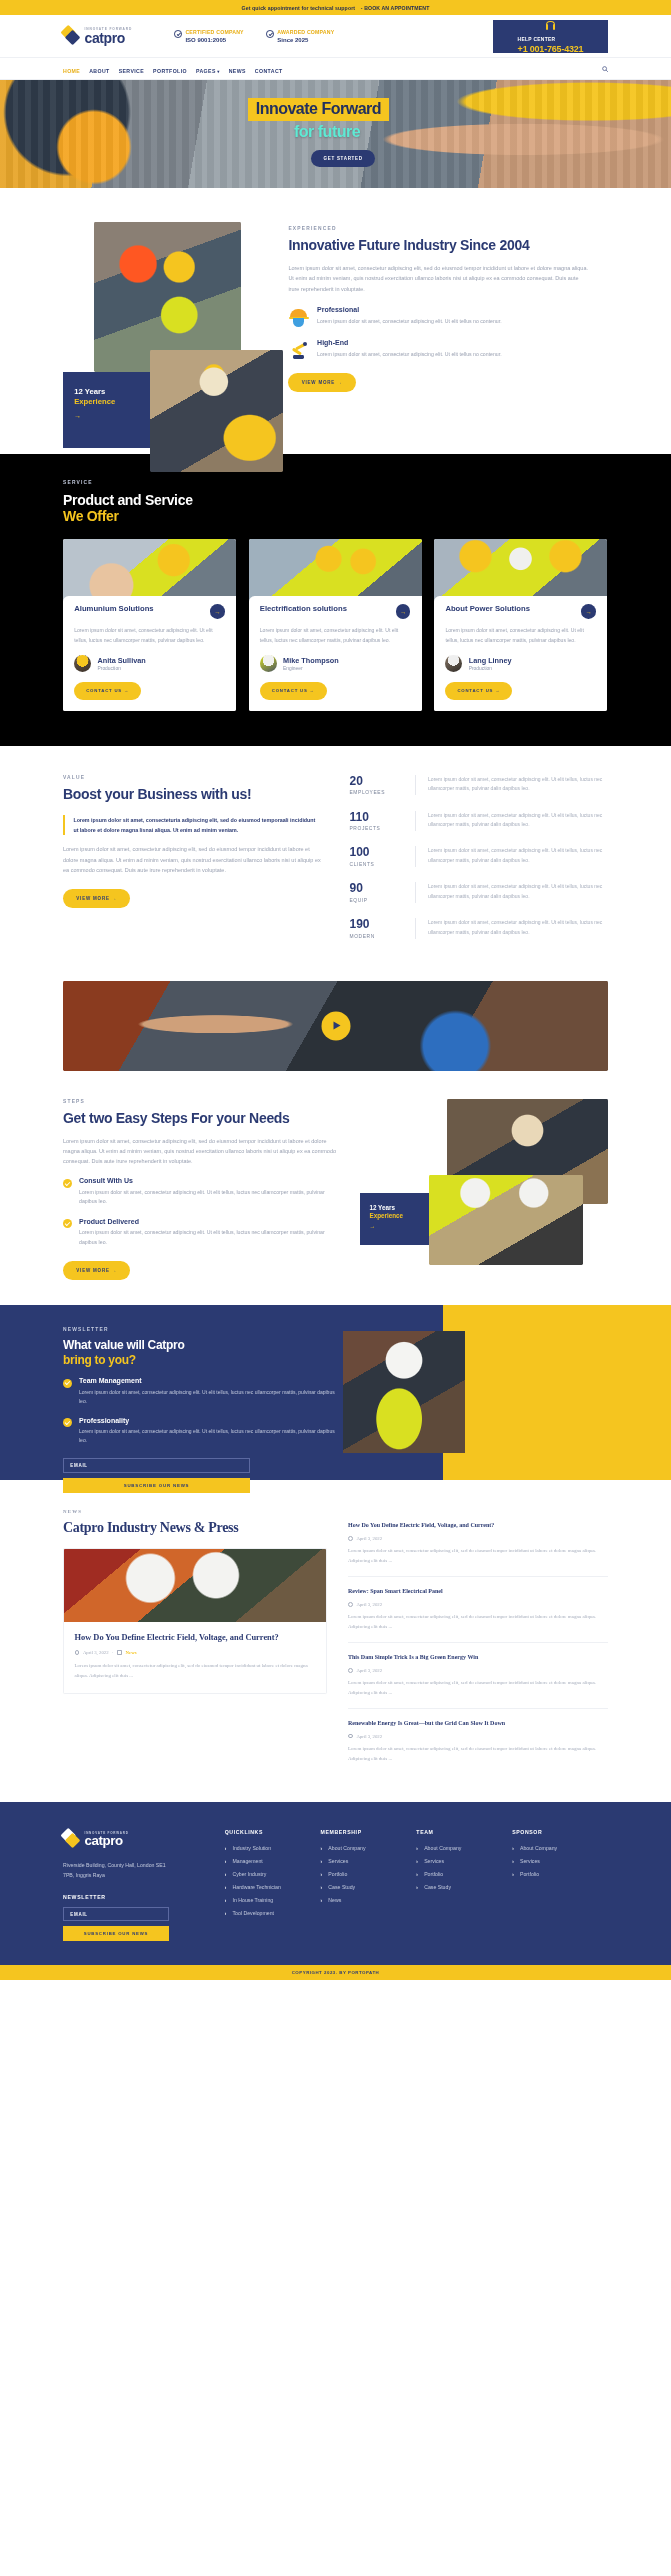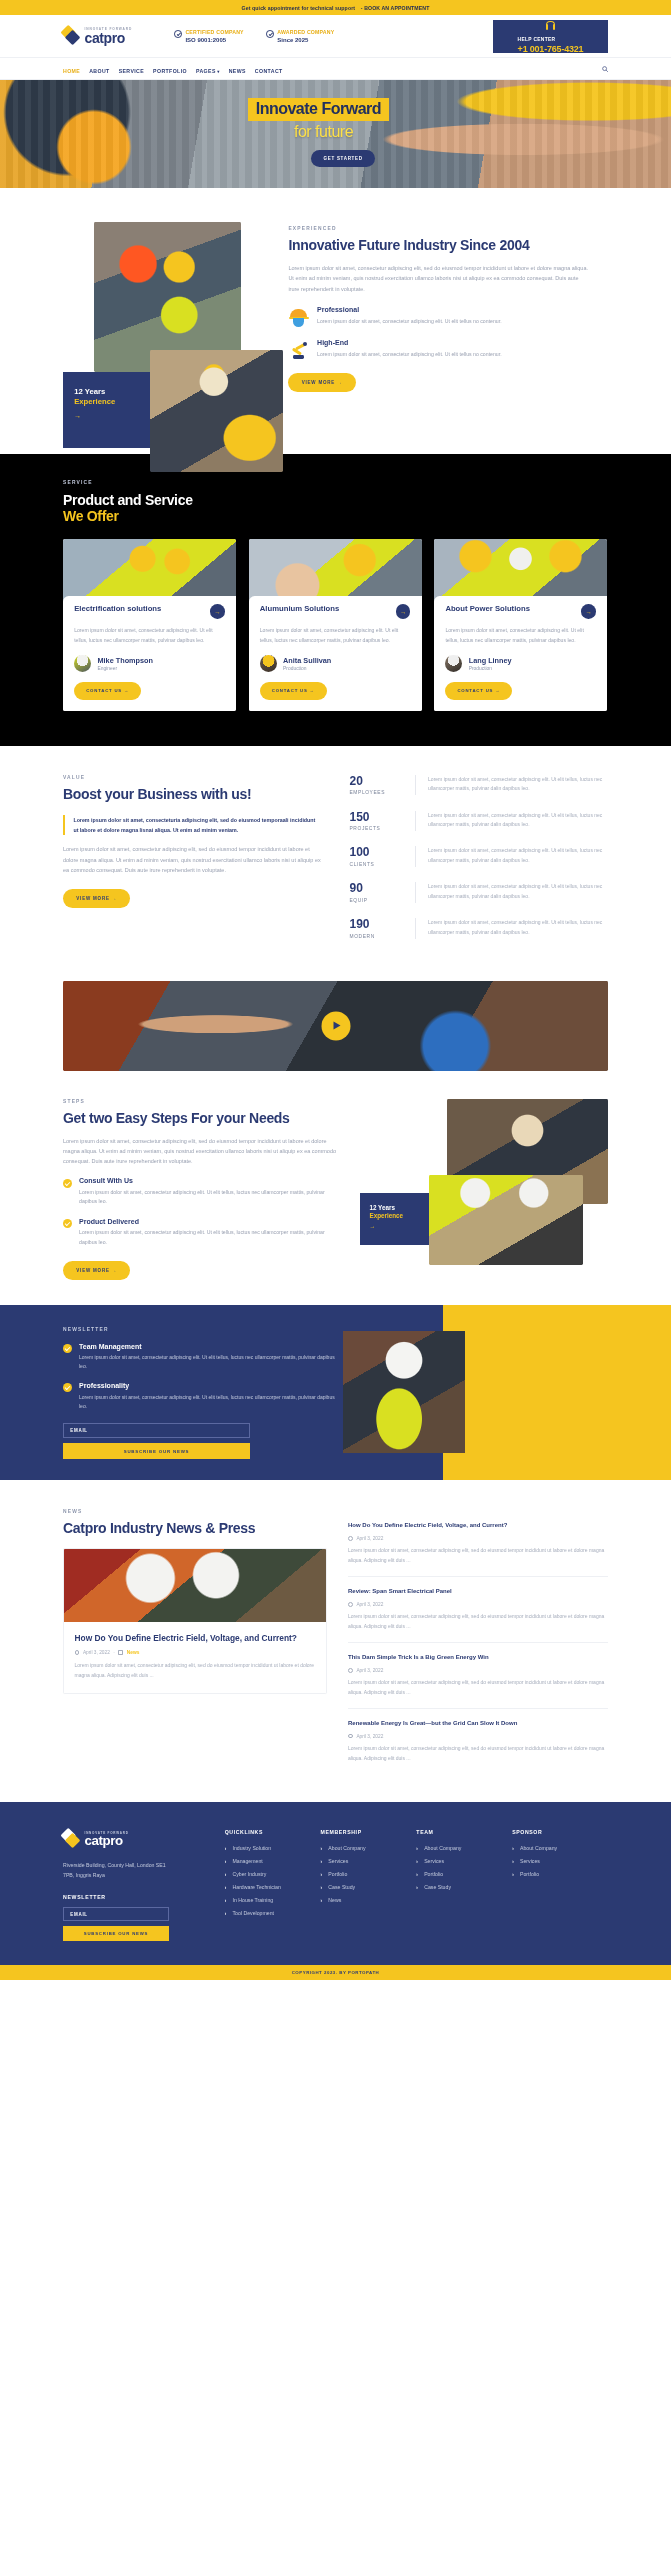--- a/index.html
+++ b/index.html
@@ -59,21 +59,21 @@
       radial-gradient(circle at 14% 62%, #f5a623 0 6%, transparent 6.5%),
       radial-gradient(circle at 10% 30%, #2f3b4a 0 10%, transparent 10.5%),
       radial-gradient(ellipse at 78% 55%, #d8a783 0 18%, transparent 19%),
       radial-gradient(ellipse at 88% 20%, #f5c51f 0 15%, transparent 16%),
       linear-gradient(100deg,#e8a62b 0 16%, #7c848c 16% 30%, #9aa3aa 30% 55%, #6e7a86 55% 72%, #c79a78 72% 100%);
   }
   .hero-bg:after{content:"";position:absolute;inset:0;
     background:repeating-linear-gradient(90deg, rgba(255,255,255,.05) 0 5.6px, rgba(0,0,0,.05) 5.6px 12.6px);}
   .hero-inner{position:relative;width:545px;margin:0 auto;height:100%;}
   .hero-h1{position:absolute;left:185px;top:18px;background:#f5c51f;color:#22305e;font-size:16px;font-weight:bold;letter-spacing:-0.5px;padding:2.1px 7.7px 3.5px;}
-  .hero-h2{position:absolute;left:231px;top:43px;color:#fde047;font-size:16px;font-weight:normal;letter-spacing:-0.5px;text-shadow:0 0.7px 2.1px rgba(0,0,0,.25);}
+  .hero-h2{position:absolute;left:231px;top:43px;color:#5eead4;font-size:16px;font-weight:bold;letter-spacing:-0.5px;text-shadow:0 0.7px 2.1px rgba(0,0,0,.25);}
   .hero-btn{position:absolute;left:248px;top:70px;background:#2b3a72;color:#fff;border:none;border-radius:14px;font-size:4.5px;font-weight:bold;letter-spacing:0.7px;padding:6.3px 12.6px;font-family:inherit;cursor:pointer;}
 
   
   .exp{padding:34px 0 29px;}
   .exp-inner{width:545px;margin:0 auto;display:flex;gap:15.4px;}
   .exp-left{width:210px;position:relative;height:203px;}
   .img-a{position:absolute;left:31px;top:0;width:147px;height:150px;border-radius:1.4px;
     background:
       radial-gradient(circle at 30% 28%,#ff5722 0 12%,transparent 13%),
       radial-gradient(circle at 58% 30%,#f5c51f 0 11%,transparent 12%),
@@ -181,21 +181,21 @@
   .newsletter .h2 .accent{color:#f5c51f;}
   .nl-chk-title{font-size:7px;font-weight:bold;color:#fff;}
   .nl-chk-desc{font-size:5px;line-height:1.85;color:#c3cadd;margin-top:3.5px;}
   .nl-input{width:187px;height:15.4px;background:transparent;border:0.7px solid #5b68a0;color:#fff;font-size:4.5px;font-weight:bold;letter-spacing:0.7px;padding:0 6.3px;margin-top:12px;font-family:inherit;display:block;}
   .nl-input::placeholder{color:#fff;opacity:1;}
   .nl-btn{width:187px;height:15.4px;background:#f5c51f;border:none;color:#2b3a72;font-size:4.4px;font-weight:bold;letter-spacing:0.8px;margin-top:4.9px;font-family:inherit;cursor:pointer;display:block;}
   .nl-img{position:absolute;left:343px;top:26.6px;width:122px;height:122px;
     background:radial-gradient(circle at 50% 24%,#f4f4f2 0 16%,transparent 17%),radial-gradient(ellipse at 46% 72%,#d9e021 0 24%,transparent 25%),linear-gradient(150deg,#6a4a3a 0 28%,#2f3640 28% 62%,#5e4a3a 62% 100%);}
 
   
-  .news{padding:29px 0 28px;}
+  .news{padding:29px 0 28px;font-family:Liberation Serif, serif;}
   .news-inner{width:545px;margin:0 auto;display:flex;gap:21px;}
   .news-left{width:264px;}
   .news-card{margin-top:11.2px;border:0.7px solid #eef0f4;border-radius:1.4px;overflow:hidden;}
   .news-card-img{height:73px;background:radial-gradient(circle at 33% 40%,#f3f3f1 0 13%,transparent 14%),radial-gradient(circle at 58% 36%,#f3f3f1 0 14%,transparent 15%),linear-gradient(140deg,#a02c22 0 22%,#d0662a 22% 46%,#3e4a3a 46% 74%,#6d5a42 74% 100%);}
   .news-card-body{padding:11.2px 10.5px 12.6px;}
   .news-card-title{font-size:8.4px;font-weight:bold;color:#2b3a72;line-height:1.3;}
   .meta{display:flex;align-items:center;gap:3.5px;margin-top:6.3px;font-size:4.8px;color:#a6adbc;}
   .meta .clock,.meta .doc{width:4.9px;height:4.9px;border:0.7px solid #a6adbc;border-radius:50%;display:inline-block;}
   .meta .doc{border-radius:0.7px;}
   .meta .cat{color:#f5c51f;font-weight:bold;}
@@ -363,51 +363,51 @@
   <div class="service">
     <div class="container">
       <div class="eyebrow">SERVICE</div>
       <div class="h2">
         <span>Product and Service</span><br>
         <span class="accent">We Offer</span>
       </div>
 
       <div class="cards">
         <div class="card">
+          <div class="card-img c1"></div>
+          <div class="card-body">
+            <div class="card-head">
+              <div class="card-title">Alumunium Solutions</div>
+              <div class="arr-circle">→</div>
+            </div>
+            <div class="card-desc">Lorem ipsum dolor sit amet, consectetur adipiscing elit. Ut elit tellus, luctus nec ullamcorper mattis, pulvinar dapibus leo.</div>
+            <div class="person">
+              <div class="avatar av1"></div>
+              <div>
+                <div class="p-name">Anita Sullivan</div>
+                <div class="p-role">Production</div>
+              </div>
+            </div>
+            <button class="btn-card">CONTACT US  →</button>
+          </div>
+        </div>
+
+        <div class="card">
           <div class="card-img c2"></div>
           <div class="card-body">
             <div class="card-head">
               <div class="card-title">Electrification solutions</div>
               <div class="arr-circle">→</div>
             </div>
             <div class="card-desc">Lorem ipsum dolor sit amet, consectetur adipiscing elit. Ut elit tellus, luctus nec ullamcorper mattis, pulvinar dapibus leo.</div>
             <div class="person">
               <div class="avatar av2"></div>
               <div>
                 <div class="p-name">Mike Thompson</div>
                 <div class="p-role">Engineer</div>
-              </div>
-            </div>
-            <button class="btn-card">CONTACT US  →</button>
-          </div>
-        </div>
-
-        <div class="card">
-          <div class="card-img c1"></div>
-          <div class="card-body">
-            <div class="card-head">
-              <div class="card-title">Alumunium Solutions</div>
-              <div class="arr-circle">→</div>
-            </div>
-            <div class="card-desc">Lorem ipsum dolor sit amet, consectetur adipiscing elit. Ut elit tellus, luctus nec ullamcorper mattis, pulvinar dapibus leo.</div>
-            <div class="person">
-              <div class="avatar av1"></div>
-              <div>
-                <div class="p-name">Anita Sullivan</div>
-                <div class="p-role">Production</div>
               </div>
             </div>
             <button class="btn-card">CONTACT US  →</button>
           </div>
         </div>
 
         <div class="card">
           <div class="card-img c3"></div>
           <div class="card-body">
             <div class="card-head">
@@ -444,21 +444,21 @@
       <div class="value-right">
         <div class="stat-row">
           <div class="stat-num-col">
             <div class="stat-num">20</div>
             <div class="stat-lbl">EMPLOYEES</div>
           </div>
           <div class="stat-desc">Lorem ipsum dolor sit amet, consectetur adipiscing elit. Ut elit tellus, luctus nec ullamcorper mattis, pulvinar dalin dapibus leo.</div>
         </div>
         <div class="stat-row">
           <div class="stat-num-col">
-            <div class="stat-num">150</div>
+            <div class="stat-num">110</div>
             <div class="stat-lbl">PROJECTS</div>
           </div>
           <div class="stat-desc">Lorem ipsum dolor sit amet, consectetur adipiscing elit. Ut elit tellus, luctus nec ullamcorper mattis, pulvinar dalin dapibus leo.</div>
         </div>
         <div class="stat-row">
           <div class="stat-num-col">
             <div class="stat-num">100</div>
             <div class="stat-lbl">CLIENTS</div>
           </div>
           <div class="stat-desc">Lorem ipsum dolor sit amet, consectetur adipiscing elit. Ut elit tellus, luctus nec ullamcorper mattis, pulvinar dalin dapibus leo.</div>
@@ -519,20 +519,24 @@
         </div>
         <div class="si-b"></div>
       </div>
     </div>
   </div>
 
   <div class="newsletter">
     <div class="nl-inner">
       <div class="nl-left">
         <div class="eyebrow">NEWSLETTER</div>
+        <div class="h2">
+          <span>What value will Catpro</span><br>
+          <span class="accent">bring to you?</span>
+        </div>
 
         <div class="chk-row">
           <div class="chk"></div>
           <div>
             <div class="nl-chk-title">Team Management</div>
             <div class="nl-chk-desc">Lorem ipsum dolor sit amet, consectetur adipiscing elit. Ut elit tellus, luctus nec ullamcorper mattis, pulvinar dapibus leo.</div>
           </div>
         </div>
         <div class="chk-row">
           <div class="chk"></div>

